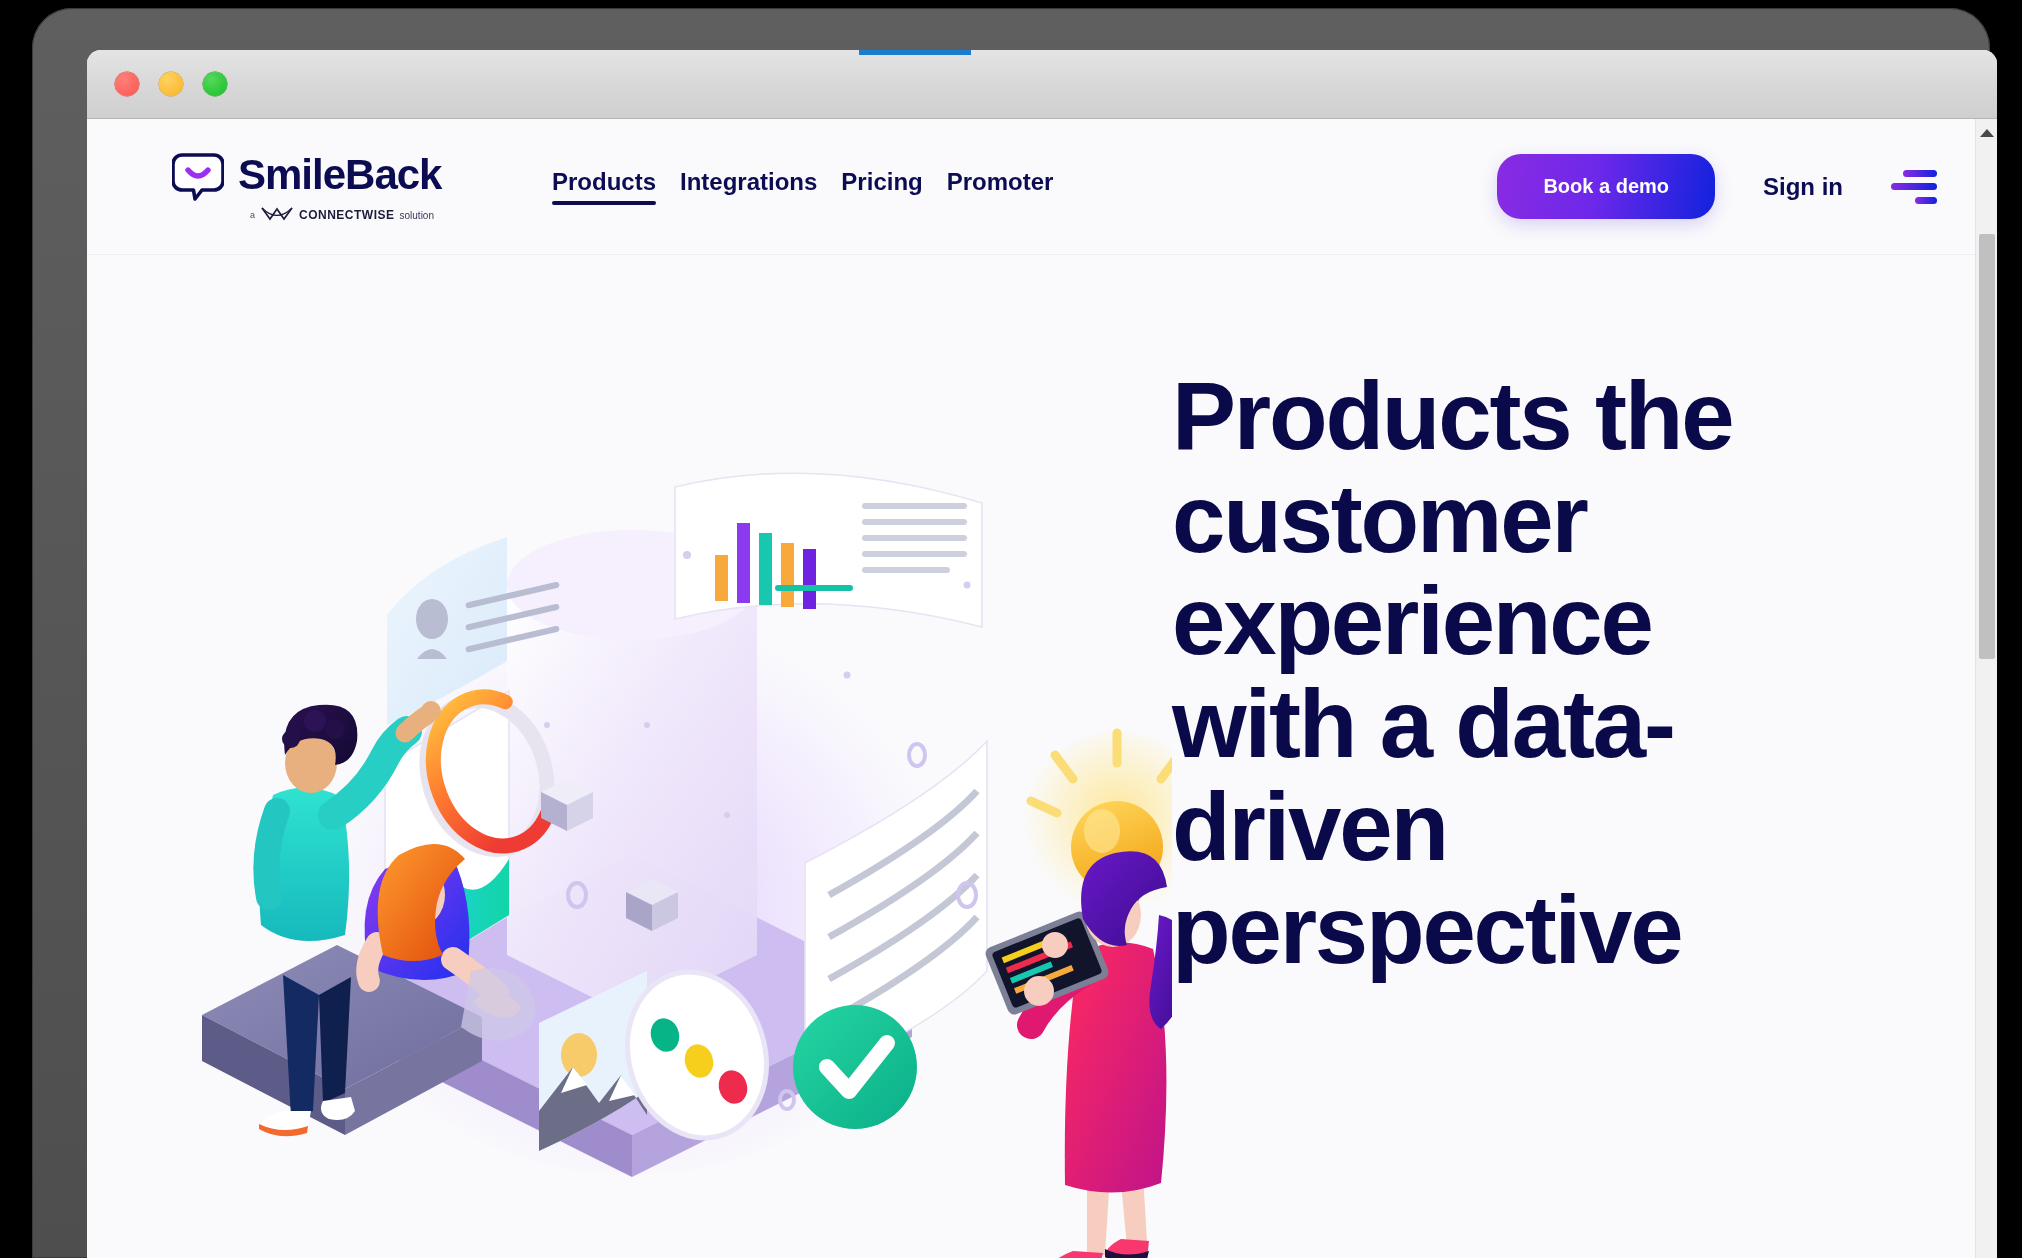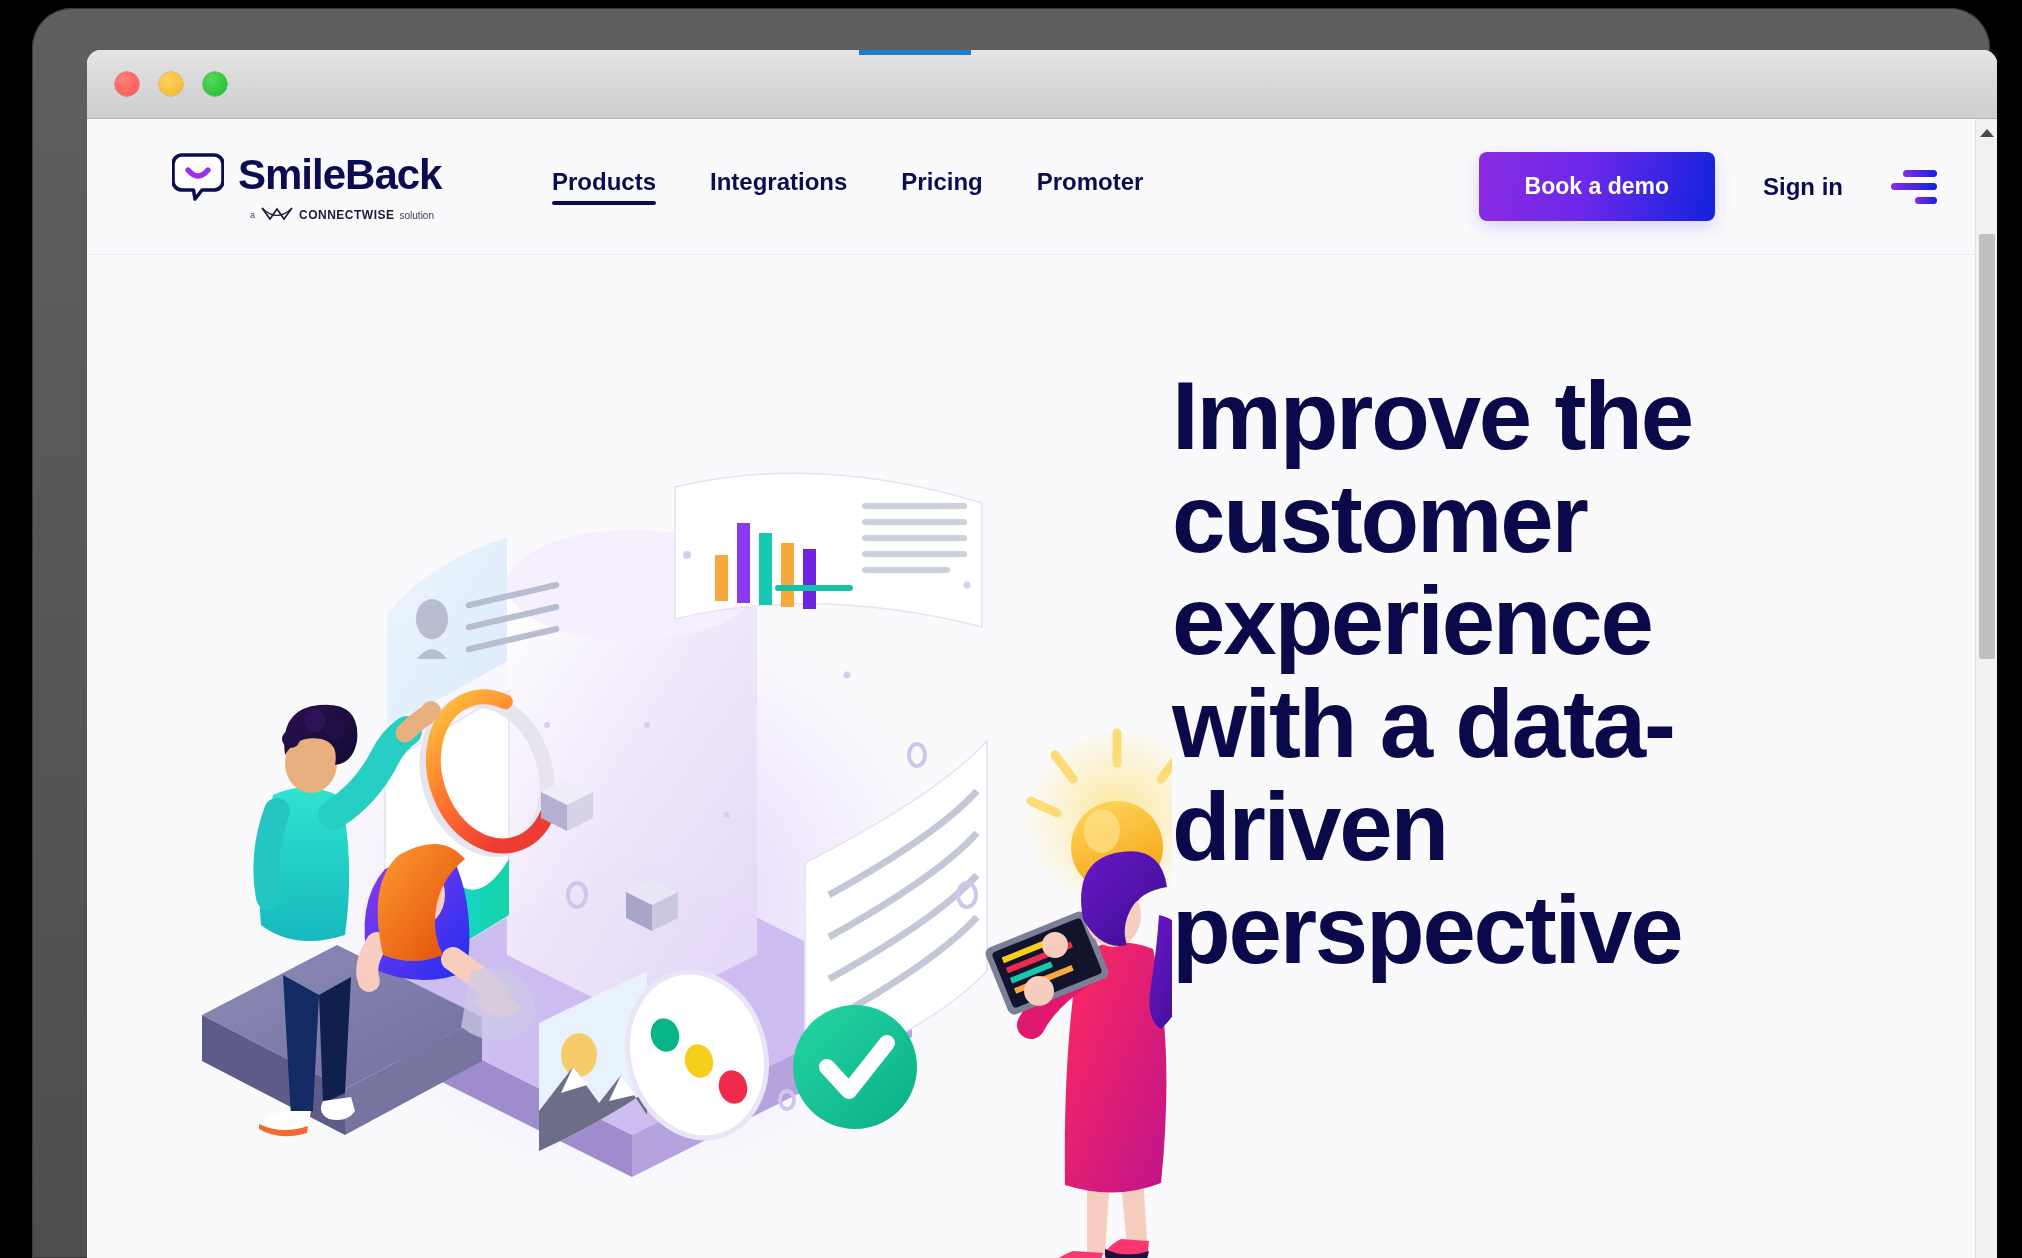--- a/index.html
+++ b/index.html
@@ -101,38 +101,38 @@
   .logo-sub {
     display: flex; align-items: center; gap: 5px;
     margin: 5px 0 0 78px;
   }
   .logo-sub .a-txt { font-size: 9px; color: #4b4b6b; }
   .logo-sub .cw-txt {
     font-size: 12px; font-weight: 700; letter-spacing: .5px; color: #1b1b3a;
   }
   .logo-sub .sol-txt { font-size: 10px; color: #3a3a5c; }
 
-  .main-nav { display: flex; align-items: center; gap: 54px; margin-left: 140px; }
+  .main-nav { display: flex; align-items: center; gap: 24px; margin-left: 140px; }
   .nav-link {
     position: relative;
     font-size: 24px; font-weight: 600; color: #0c0c52;
     text-decoration: none; padding-bottom: 9px; cursor: pointer;
   }
   .nav-link.active::after {
     content: ""; position: absolute; left: 0; right: 0; bottom: 0;
     height: 4px; background: #0c0c52; border-radius: 2px;
   }
 
   .header-right {
     margin-left: auto; display: flex; align-items: center; gap: 48px;
   }
   .demo-btn {
-    padding: 21px 46px; border: none; border-radius: 8px;
+    padding: 21px 46px; border: none; border-radius: 24px;
     background: linear-gradient(100deg, #8a2be2 0%, #6d28ea 45%, #1122dd 100%);
-    color: #ffffff; font-size: 23px; font-weight: 700;
+    color: #ffffff; font-size: 20px; font-weight: 700;
     font-family: "Liberation Sans", sans-serif; cursor: pointer;
     box-shadow: 0 6px 18px rgba(70,30,220,.18);
   }
   .signin-link {
     font-size: 24px; font-weight: 600; color: #0c0c52;
     text-decoration: none; cursor: pointer;
   }
   .hamburger {
     width: 46px; height: 34px; display: flex; flex-direction: column;
     justify-content: space-between; align-items: flex-end; cursor: pointer;
@@ -496,21 +496,21 @@
               <ellipse cx="1026" cy="660" rx="28" ry="32" fill="#f6cdbe"></ellipse>
 
               <path d="M996 664 q-10 -56 32 -66 q46 -10 52 34 q-26 4 -36 22 q-10 18 -4 36 q-26 6 -44 -26 z" fill="url(#gPonytail)"></path>
               <path d="M1072 660 q30 6 30 44 q0 44 -28 70 q-16 -10 -10 -44 q6 -38 8 -70 z" fill="url(#gPonytail)"></path>
             </g>
 
           </svg>
         </div>
 
         <div class="hero-copy">
-          <h1 class="hero-title">Improve the customer experience with a data-driven perspective</h1>
+          <h1 class="hero-title">Products the customer experience with a data-driven perspective</h1>
         </div>
       </div>
 
       <div class="scrollbar">
         <div class="sb-arrow"></div>
         <div class="sb-thumb"></div>
       </div>
 
     </div>
   </div>

